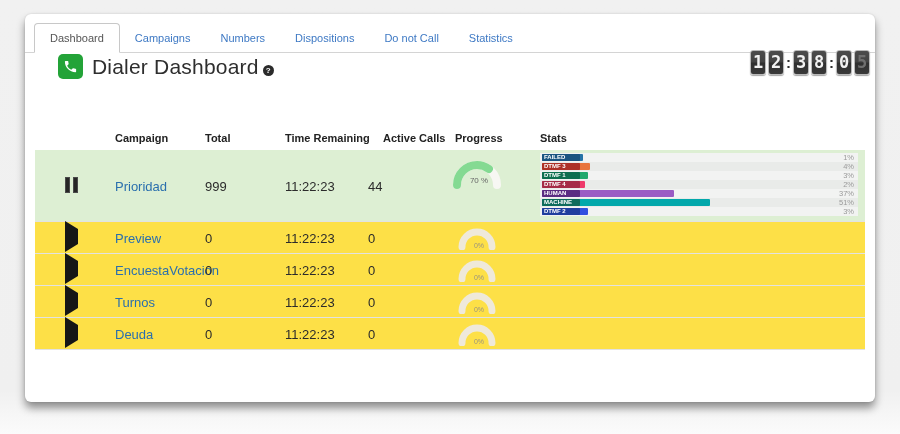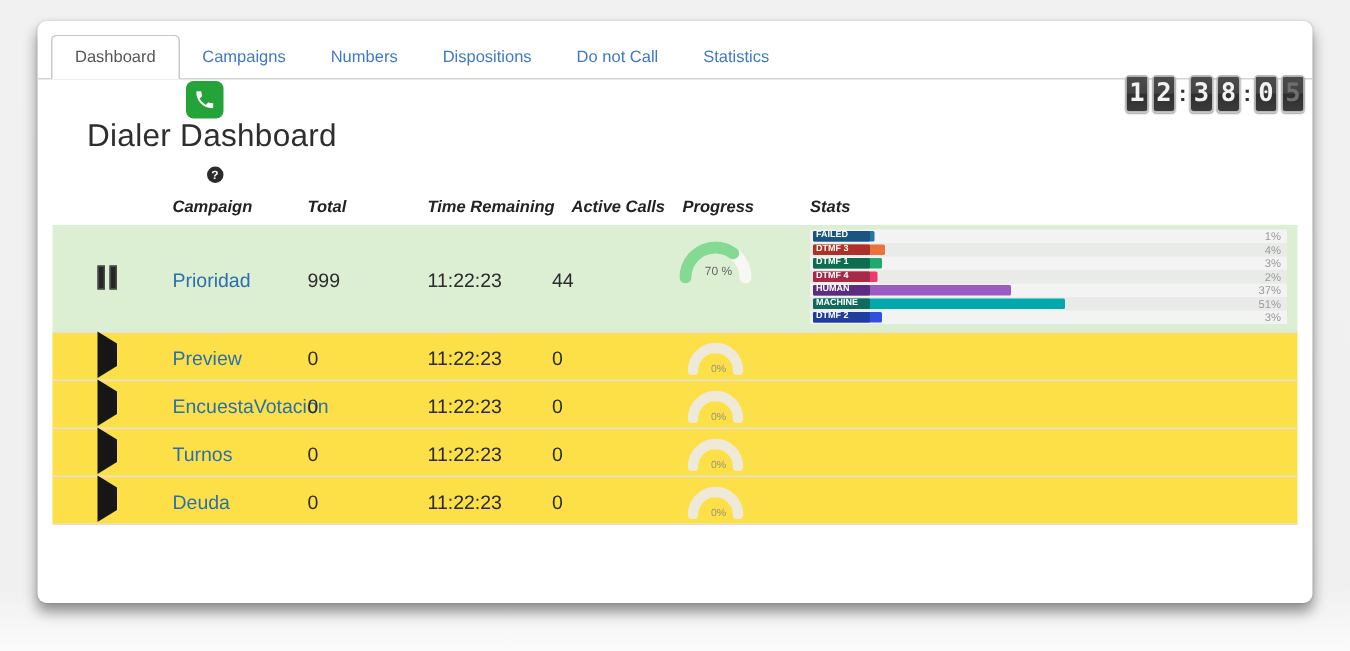--- a/index.html
+++ b/index.html
@@ -12,21 +12,21 @@
     box-shadow:0 6px 9px rgba(0,0,0,.42), 0 0 2px rgba(0,0,0,.15); }
 
   
   .tabbar { position:absolute; top:0; left:0; right:0; height:39px;
     border-bottom:1px solid #d4d4d4; display:flex; align-items:flex-end; padding-left:9px; }
   .tab { font-size:11px; color:#3e79c4; padding:8px 15px 8px; cursor:pointer; position:relative; }
   .tab.active { color:#555; background:#fff; border:1px solid #c8c8c8; border-bottom:1px solid #fff;
     border-radius:4px 4px 0 0; margin-bottom:-1px; }
 
   
-  .title-row { position:absolute; left:33px; top:40px; display:flex; align-items:center;flex-direction:column; }
+  .title-row { position:absolute; left:33px; top:40px; display:flex; align-items:center; }
   .phone-icon { width:25px; height:25px; background:#23a338; border-radius:5px;
     display:flex; align-items:center; justify-content:center; margin-right:9px; }
   .page-title { font-size:21px; color:#2e2e2e; letter-spacing:.2px; }
   .help-icon { width:11px; height:11px; background:#2b2b2b; border-radius:50%;
     color:#fff; font-size:8px; font-weight:bold; text-align:center; line-height:11px;
     margin-left:4px; margin-top:8px; cursor:pointer; }
 
   
   .clock { position:absolute; top:36px; right:4px; display:flex; align-items:center; }
   .clock .digit { width:16px; height:25px; margin:0 1px; border-radius:3px;
@@ -36,21 +36,21 @@
     font-size:17px; line-height:23px; text-align:center; }
   .clock .digit.faded { color:#6f6f6f; }
   .clock .colon { color:#2f2f2f; font-weight:bold; font-size:15px; margin:0 1px; }
 
   
   .license { position:absolute; left:5px; right:5px; top:70px; height:18px;
     background:#dff0d8; border-left:4px solid #9dc37e; color:#4e683f;
     font-size:10.5px; line-height:18px; padding-left:7px; }
 
   
-  .thead { position:absolute; left:10px; right:10px; top:118px; height:18px;font-style:italic; }
+  .thead { position:absolute; left:10px; right:10px; top:118px; height:18px; }
   .thead .th { position:absolute; top:0; font-size:11px; font-weight:bold; color:#222; }
   .rows { position:absolute; left:10px; right:10px; top:136px; }
   .row { position:relative; border-bottom:1px solid #e2e2e2; }
   .row.running { height:72px; background:#ddefd3; }
   .row.stopped { height:32px; background:#fde047; }
   .cell { position:absolute; font-size:13px; color:#2b2b2b; }
   .cell-btn { left:30px; cursor:pointer; }
   .cell-name { left:80px; color:#2a6fad; cursor:pointer; }
   .cell-total { left:170px; }
   .cell-time { left:250px; }
@@ -107,21 +107,21 @@
       <span class="colon">:</span>
       <span class="digit">0</span>
       <span class="digit faded">5</span>
     </div>
 
 
   <div class="thead">
       <span class="th" style="left: 80px;">Campaign</span>
       <span class="th" style="left: 170px;">Total</span>
       <span class="th" style="left: 250px;">Time Remaining</span>
-      <span class="th" style="left: 346px;">Active Calls</span>
+      <span class="th" style="left: 316px; padding-left: 32px;">Active Calls</span>
       <span class="th" style="left: 420px;">Progress</span>
       <span class="th" style="left: 505px;">Stats</span>
     </div>
 
   <div class="rows">
       <div class="row running">
         <div class="cell cell-btn" style="top: 27px;">
           <span class="pause">
             <span></span>
             <span></span>

